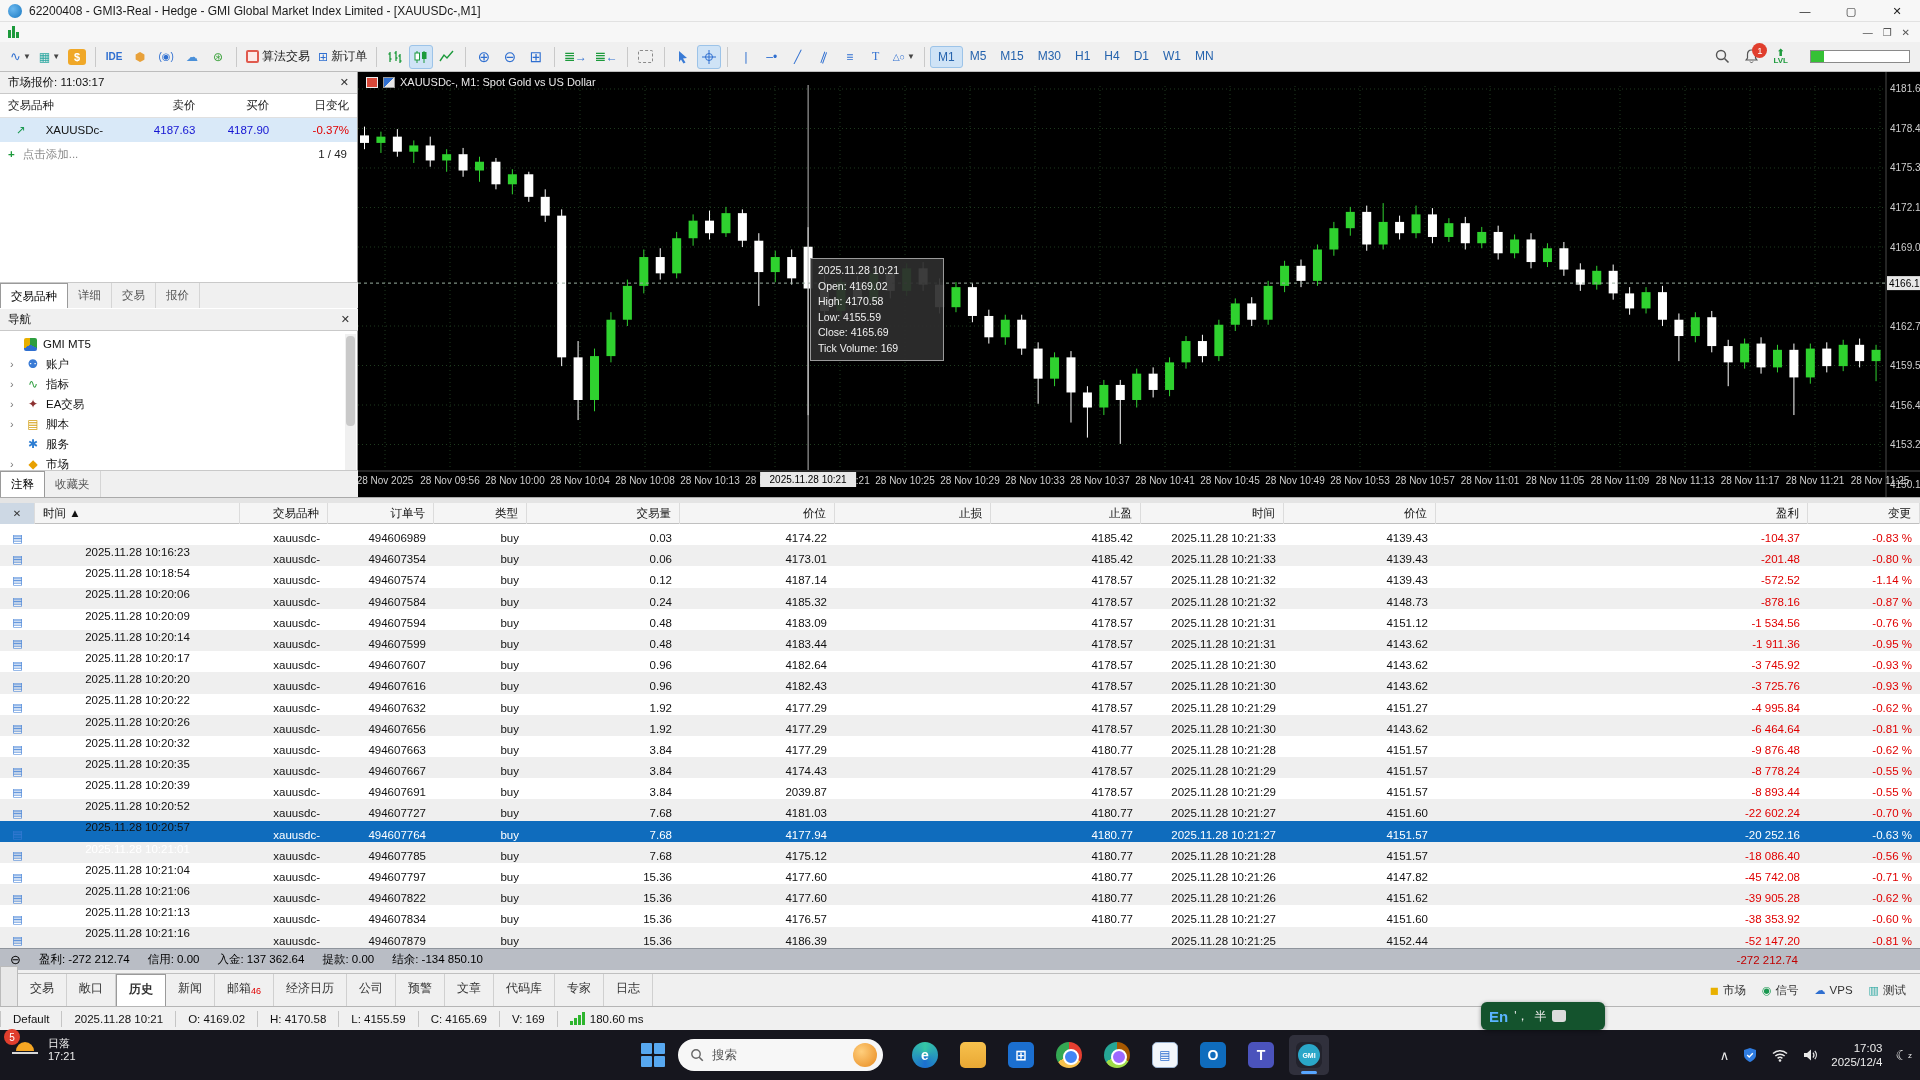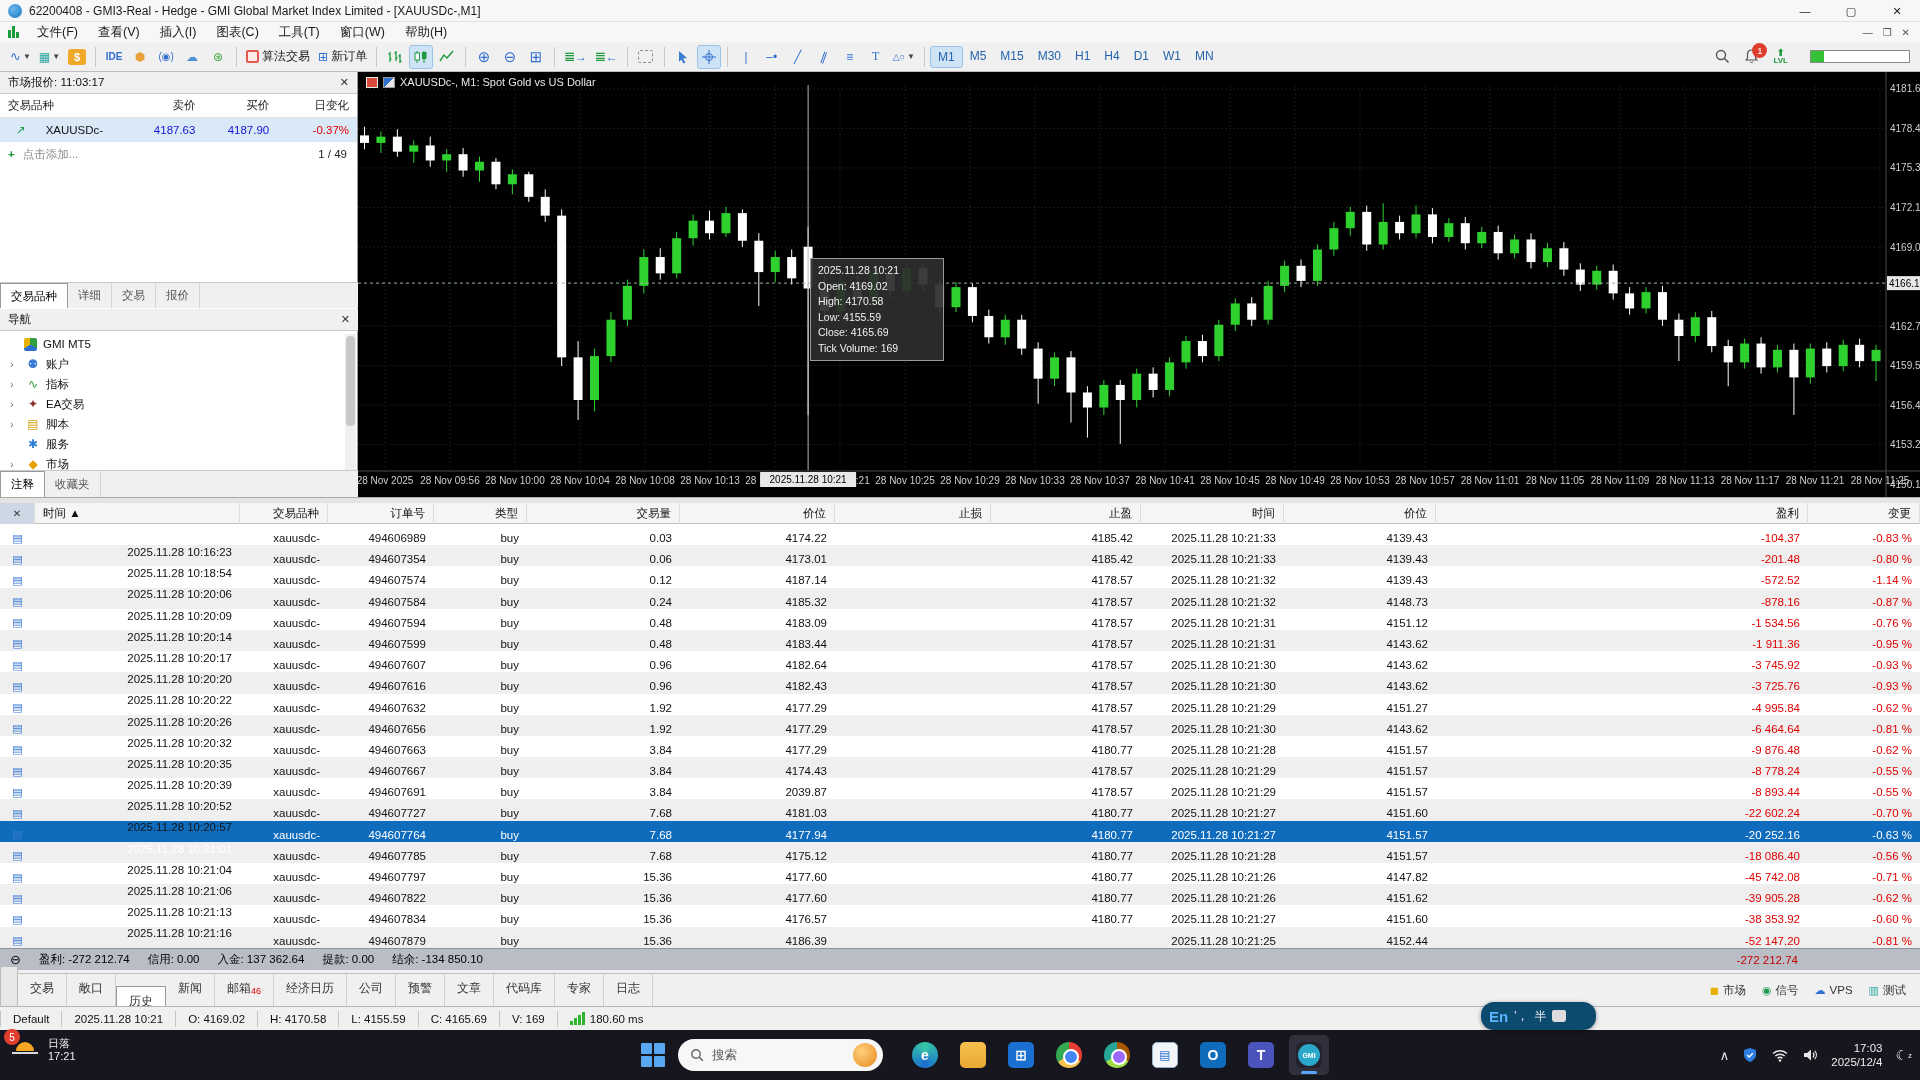--- a/index.html
+++ b/index.html
@@ -77,45 +77,45 @@
   .htable { position:absolute; left:0; top:503px; width:1920px; font-size:11.5px; color:#111; background:#fff; }
   .hgrid { display:grid; grid-template-columns:35px 205px 88px 106px 93px 153px 155px 156px 150px 143px 152px 372px 112px; align-items:center; }
   .hheader { height:21px; background:#f5f5f5; border-bottom:1px solid #c0c0c0; }
   .hheader div { padding:0 8px; border-right:1px solid #dcdcdc; height:21px; display:flex; align-items:center; }
   .hheader .hr { justify-content:flex-end; }
   .xcell { background:#cdd8e4; justify-content:center; color:#333; font-size:10px; }
   .hrow { height:21.2px; }
   .hrow:nth-child(even) { background:#efefef; }
   .hrow.sel { background:#0f6cbd; color:#fff; }
   .hrow div { padding:0 8px; text-align:right; white-space:nowrap; overflow:hidden; }
-  .hrow .cl { text-align:right;margin-top:28px; }
+  .hrow .cl { text-align:center;margin-top:28px; }
   .hrow .cc { text-align:center; padding:0; }
   .docicon { color:#3a7bd5; font-size:11px; }
   .neg { color:#e00000; } .hrow.sel .neg { color:#fff; }
   .hsummary { position:absolute; left:0; top:948px; width:1920px; height:22px; background:#b9bdc5; border-top:1px solid #8f949c; display:flex; align-items:center; gap:18px; padding-left:10px; font-size:11.5px; color:#000; }
   .hsummary .total { margin-left:auto; margin-right:122px; color:#c00000; }
 
   
   .toolboxtab { position:absolute; left:0; top:966px; width:18px; height:66px; background:#e8e8e8; border:1px solid #bbb; writing-mode:vertical-rl; text-orientation:upright; font-size:10px; color:#333; display:flex; align-items:center; justify-content:center; letter-spacing:1px; }
   .btabs { position:absolute; left:18px; top:973px; width:1902px; height:33px; background:#f0f0f0; border-top:1px solid #c0c0c0; display:flex; align-items:center; font-size:12px; color:#333; }
   .btab { padding:6px 12px; border-right:1px solid #d0d0d0; display:flex; align-items:flex-start; }
-  .btab.active { background:#fff; border:1px solid #9a9a9a; border-bottom:none; font-weight:normal;margin-top:12px; }
+  .btab.active { background:#fff; border:1px solid #9a9a9a; border-bottom:none; font-weight:bold; }
   .mailbadge { color:#e00000; font-size:9px; margin-top:6px; }
   .btabs-right { margin-left:auto; display:flex; align-items:center; gap:16px; padding-right:14px; font-size:11.5px; }
   .btabs-right .ri { display:flex; align-items:center; gap:4px; }
   .ricon { font-size:11px; }
 
   
   .statusbar { position:absolute; left:0; top:1006px; width:1920px; height:24px; background:#f0f0f0; border-top:1px solid #b5b5b5; display:flex; align-items:center; font-size:11.5px; color:#111; }
   .statusbar .seg { padding:0 12px; white-space:nowrap; }
   .statusbar .div { width:1px; height:16px; background:#c5c5c5; }
   .statusbar .help { flex:1; padding-left:10px; }
   .sigbars { display:inline-flex; align-items:flex-end; gap:1px; margin-right:5px; }
   .sigbars i { width:3px; background:#2eb52e; display:block; }
-  .imepopup { position:absolute; left:1481px; top:1002px; width:115px; height:28px; background:#0c4a6e; border-radius:13px; display:flex; align-items:center; gap:6px; padding:0 8px; z-index:10; box-shadow:0 1px 4px rgba(0,0,0,.4); }
+  .imepopup { position:absolute; left:1481px; top:1002px; width:124px; height:28px; background:#14532d; border-radius:6px; display:flex; align-items:center; gap:6px; padding:0 8px; z-index:10; box-shadow:0 1px 4px rgba(0,0,0,.4); }
   .imepopup .en { color:#5ab4ff; font-size:15px; font-weight:bold; }
   .imepopup .pw { color:#e8e8e8; font-size:12px; }
   .shirt { width:14px; height:12px; background:#dcdcdc; border-radius:2px 2px 3px 3px; }
 
   
   .taskbar { position:absolute; left:0; top:1030px; width:1920px; height:50px; background:#16161e; color:#fff; }
   .weather { position:absolute; left:10px; top:5px; display:flex; align-items:center; gap:8px; }
   .wicon { position:relative; width:30px; height:30px; }
   .sun { position:absolute; left:6px; top:7px; width:18px; height:9px; background:#f5a623; border-radius:18px 18px 0 0; }
   .horiz { position:absolute; left:2px; top:17px; width:26px; height:2px; background:#d8d8d8; }
@@ -159,29 +159,20 @@
       <span>✕</span>
     </div>
   </div>
 
   <div class="menubar">
     <span class="menu-chart-ico">
         <i style="height:8px"></i>
         <i style="height:12px"></i>
         <i style="height:6px"></i>
       </span>
-    <div style="display:flex">
-        <div class="menu-item">文件(F)</div>
-        <div class="menu-item">查看(V)</div>
-        <div class="menu-item">插入(I)</div>
-        <div class="menu-item">图表(C)</div>
-        <div class="menu-item">工具(T)</div>
-        <div class="menu-item">窗口(W)</div>
-        <div class="menu-item">帮助(H)</div>
-      </div>
     <div class="childcontrols">
       <span>—</span>
       <span>❐</span>
       <span>✕</span>
     </div>
   </div>
 
   <div class="toolbar">
     <span class="tbtn">
         <span class="tficon">∿</span>

